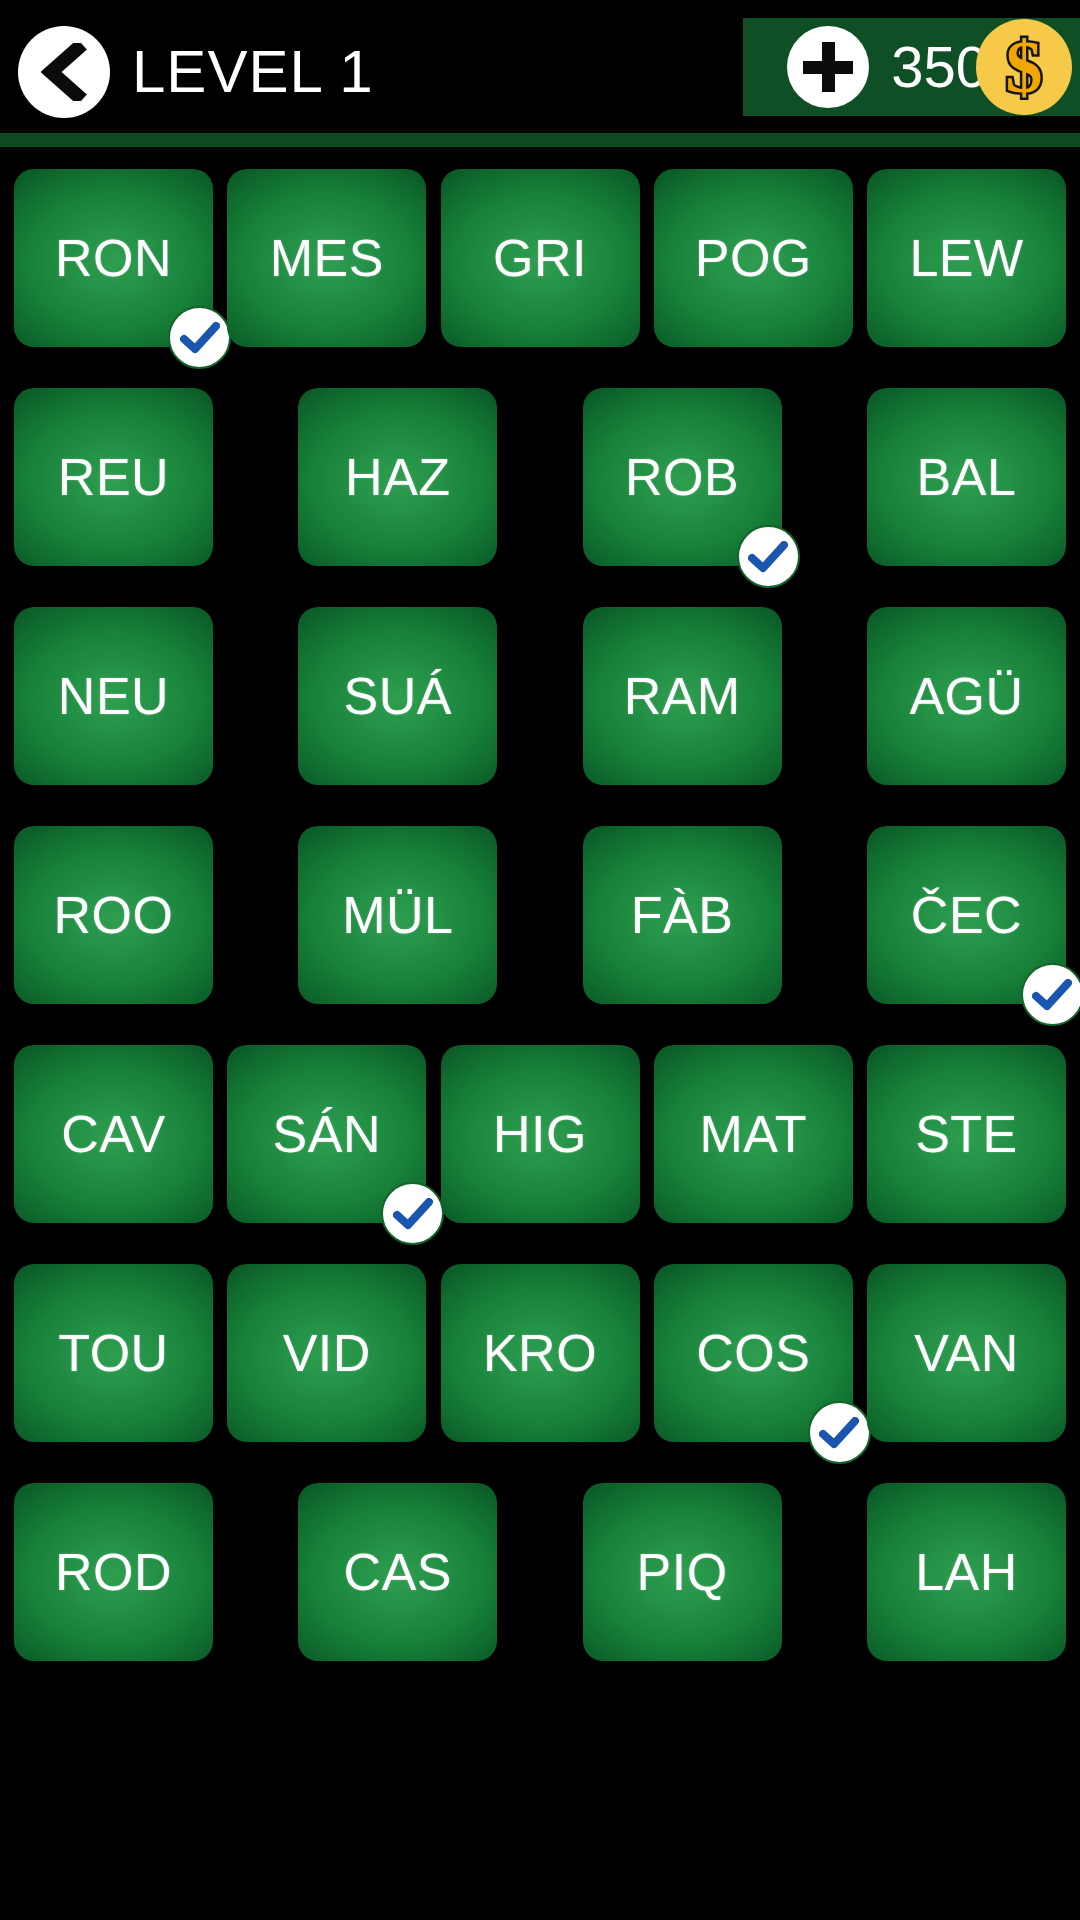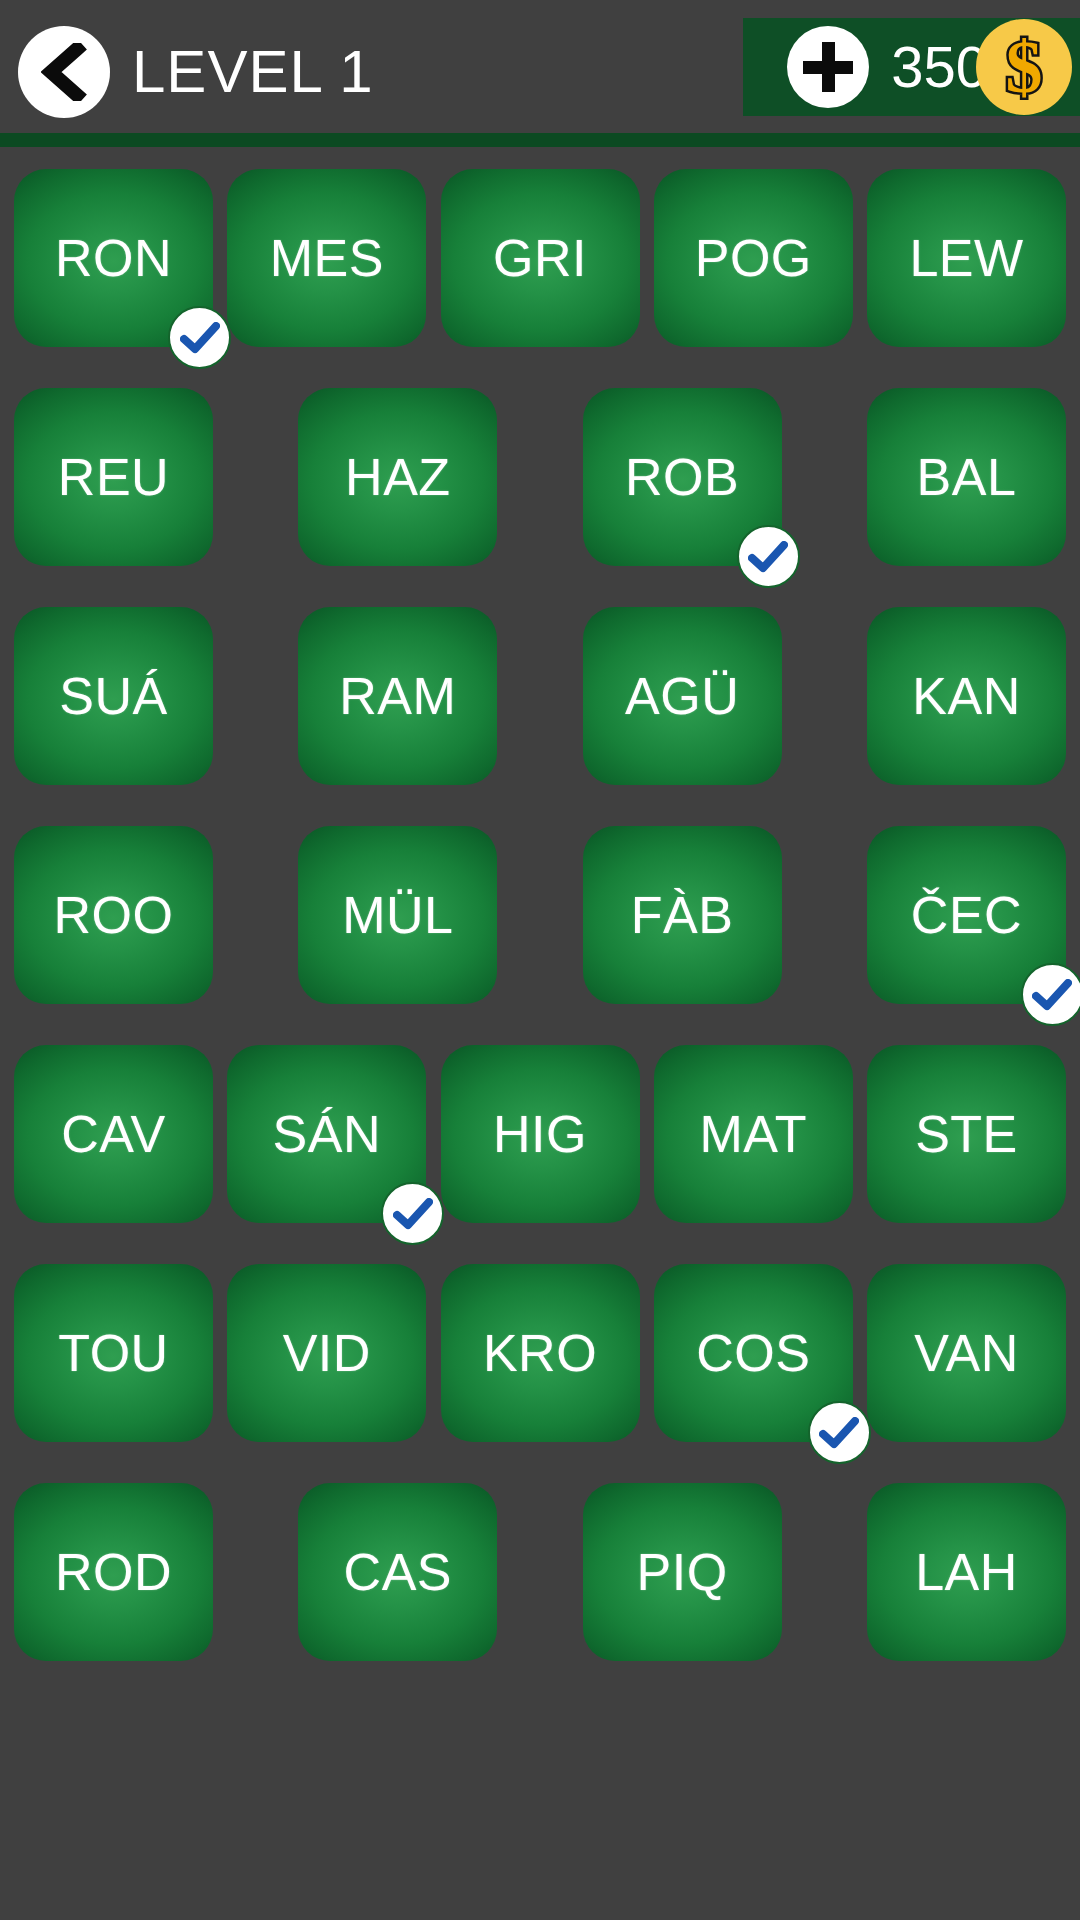--- a/index.html
+++ b/index.html
@@ -4,21 +4,21 @@
 <style>
   * { margin:0; padding:0; box-sizing:border-box; }
   html, body {
     width:1080px; height:1920px;
     background:#ffffff;
     font-family:"Liberation Sans", sans-serif;
     overflow:hidden;
   }
 
   
-  #app { position:relative; width:1080px; height:1920px; background:#404040;text-align:center; }
+  #app { position:relative; width:1080px; height:1920px; background:#000000;text-align:center; }
 
   #header {
     position:relative;
     width:1080px; height:133px;
     background:linear-gradient(180deg,#1b7b39 0%,#16703
     2 45%,#156f31 100%);
     background-color:#16703 2;
     display:flex; align-items:center;
   }
   #header{ background:#16703 2; }
@@ -112,21 +112,21 @@
     gap:41px;
   }
   .tile-row {
     display:flex;
     justify-content:space-between;
     gap:0px;
   }
   .tile {
     position:relative;
     width:199px; height:178px;
-    border-radius:32px;
+    border-radius:20px;
     background:radial-gradient(ellipse 70% 62% at 50% 52%,
         #2f9e50 0%, #249247 28%, #178039 62%, #0f6a2e 88%, #0c5e29 100%);
     display:flex; align-items:center; justify-content:center;
     cursor:pointer;
     flex:0 0 auto;
   }
   .tile-label {
     color:#ffffff;
     font-size:52px;
     font-weight:400;
@@ -218,31 +218,31 @@
               <polyline points="4,17 15,27 36,4" fill="none" stroke="#1a56b0" stroke-width="8" stroke-linecap="round" stroke-linejoin="round"></polyline>
             </svg>
           </span>
         </div>
         <div class="tile">
           <span class="tile-label">BAL</span>
         </div>
       </div>
       <div class="tile-row">
         <div class="tile">
+          <span class="tile-label">NEU</span>
+        </div>
+        <div class="tile">
           <span class="tile-label">SUÁ</span>
         </div>
         <div class="tile">
           <span class="tile-label">RAM</span>
         </div>
         <div class="tile">
           <span class="tile-label">AGÜ</span>
         </div>
-        <div class="tile">
-          <span class="tile-label">KAN</span>
-        </div>
       </div>
       <div class="tile-row">
         <div class="tile">
           <span class="tile-label">ROO</span>
         </div>
         <div class="tile">
           <span class="tile-label">MÜL</span>
         </div>
         <div class="tile">
           <span class="tile-label">FÀB</span>

